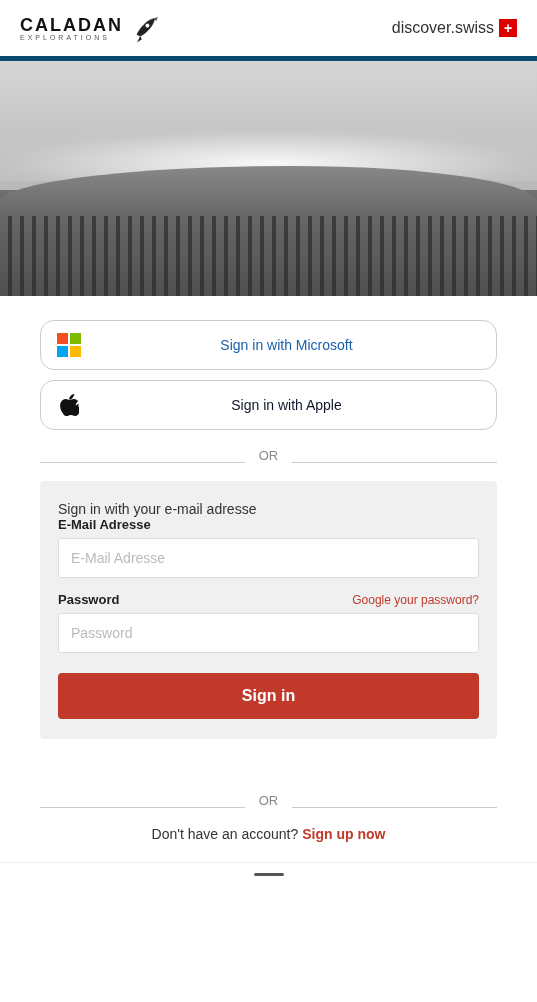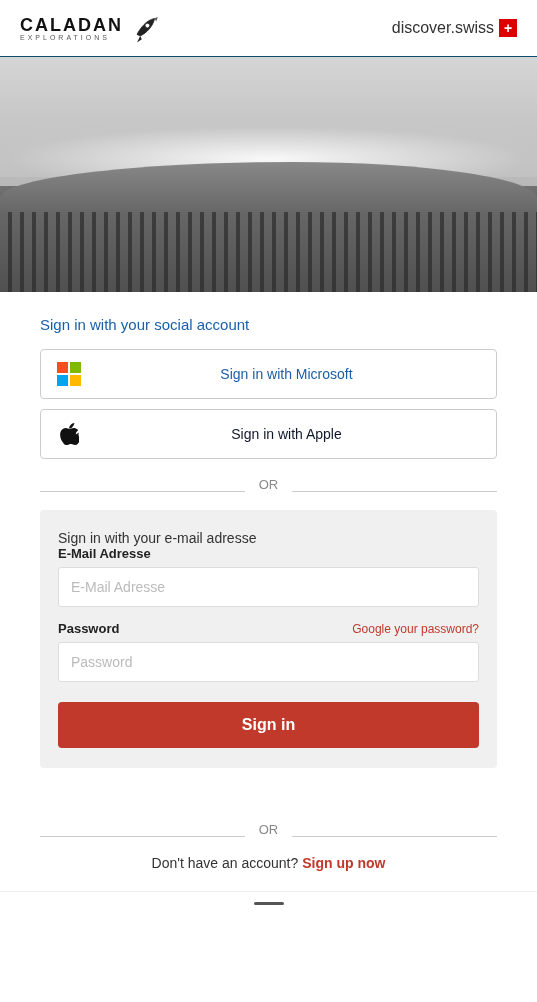--- a/index.html
+++ b/index.html
@@ -11,21 +11,21 @@
       overflow-x: hidden;
     }
 
     
     .header {
       display: flex;
       justify-content: space-between;
       align-items: center;
       padding: 12px 20px;
       background: #fff;
-      border-bottom: 1px solid #0c4a6e;
+      border-bottom: 5px solid #0c4a6e;
     }
     .logo-caladan {
       display: flex;
       align-items: center;
       gap: 6px;
     }
     .logo-caladan-text {
       font-size: 18px;
       font-weight: 900;
       letter-spacing: 2px;
@@ -122,21 +122,21 @@
       font-weight: 400;
       margin-bottom: 16px;
     }
 
     
     .social-btn {
       display: flex;
       align-items: center;
       width: 100%;
       border: 1px solid #ccc;
-      border-radius: 4px;
+      border-radius: 14px;
       padding: 12px 16px;
       background: #fff;
       cursor: pointer;
       margin-bottom: 10px;
       font-size: 14px;
       color: #333;
     }
     .social-btn-icon {
       width: 24px;
       height: 24px;
@@ -297,21 +297,20 @@
 
 <div class="hero">
   <div class="hero-sky"></div>
   <div class="hero-cloud"></div>
   <div class="hero-hill"></div>
   <div class="hero-trees"></div>
 </div>
 
 <div class="main">
 
-  <p class="section-title">Sign in with your social account</p>
 
   <button class="social-btn">
     <span class="social-btn-icon">
       <div class="ms-grid">
         <div class="ms-red"></div>
         <div class="ms-green"></div>
         <div class="ms-blue"></div>
         <div class="ms-yellow"></div>
       </div>
     </span>

